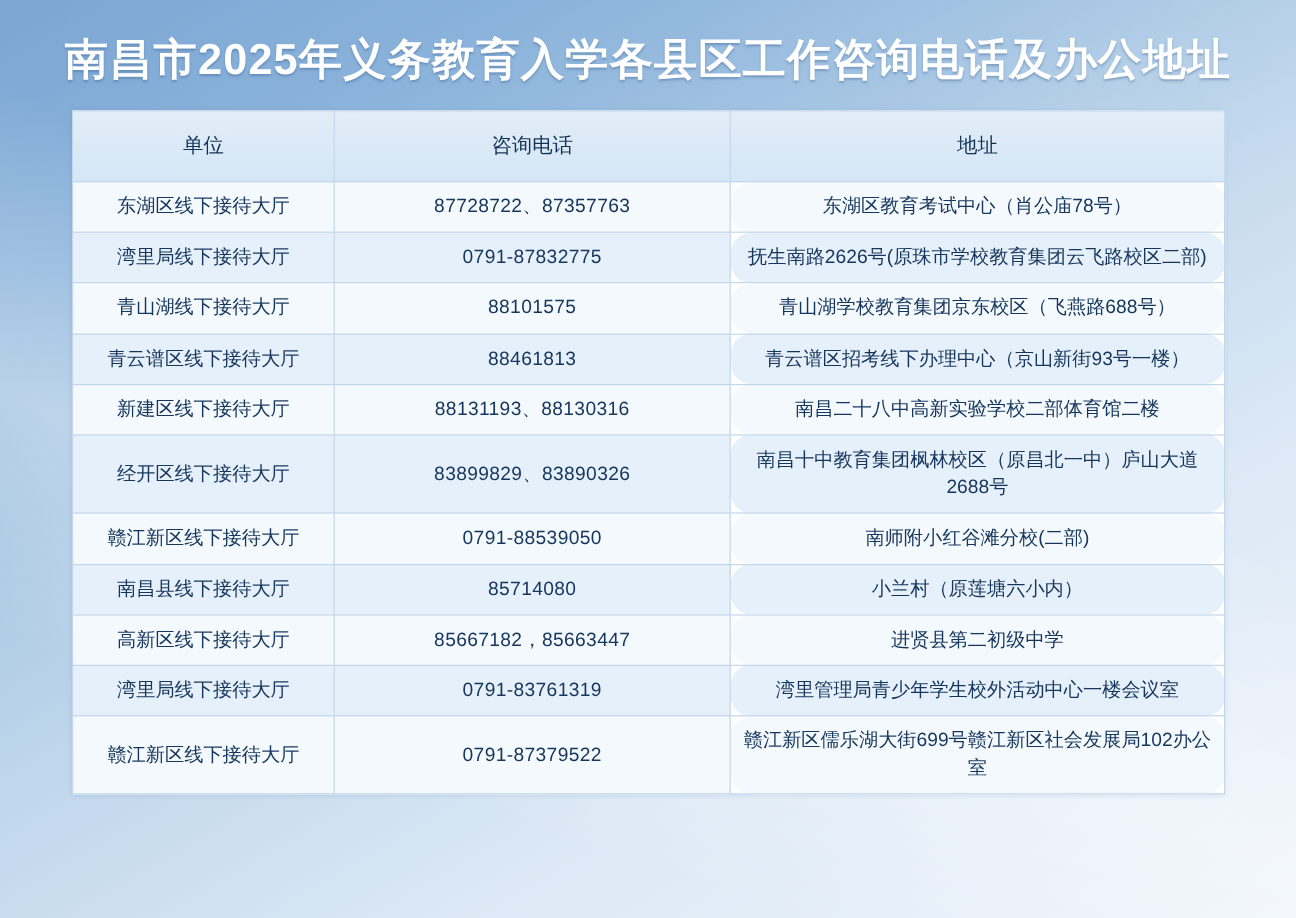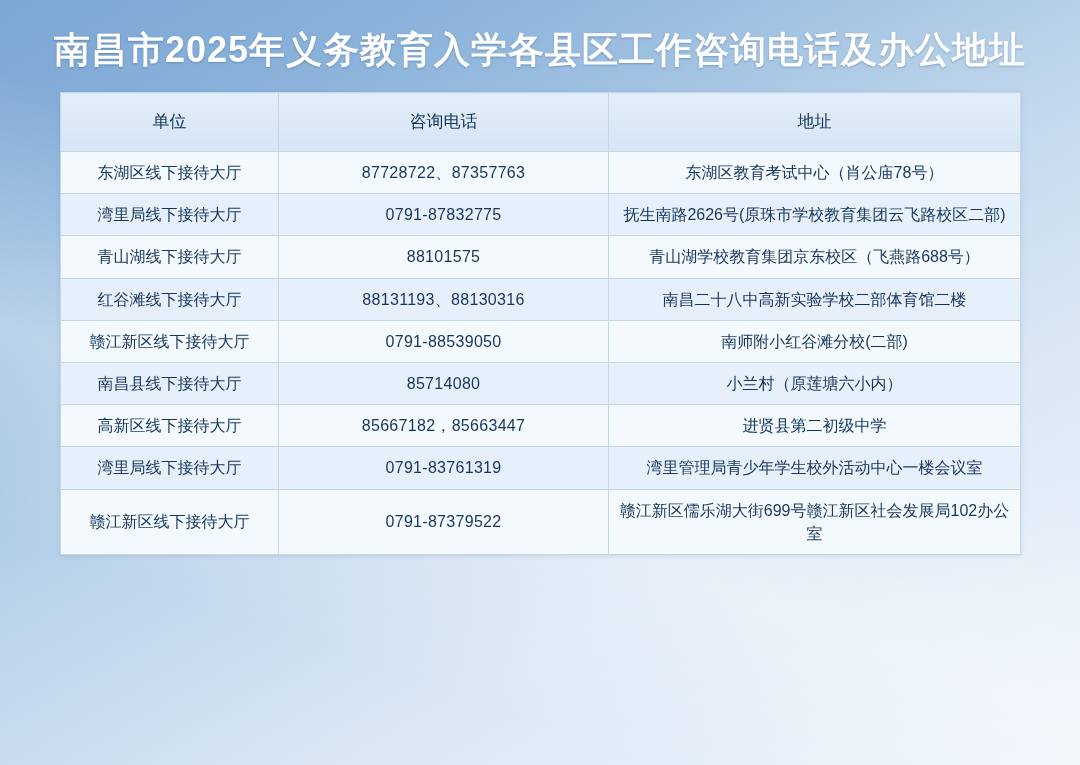--- a/index.html
+++ b/index.html
@@ -76,21 +76,21 @@
     background: #f4f9fd;
   }
   table.tel-table tbody tr:nth-child(even) td {
     background: #e6f0fa;
   }
   table.tel-table col.c-unit { width: 218px; }
   table.tel-table col.c-tel  { width: 330px; }
   table.tel-table col.c-addr { width: 412px; }
   td.cell-unit { font-weight: normal; margin-top: 28px; }
   td.cell-tel { letter-spacing: 0.3px; }
-  td.cell-addr { padding-left: 14px; padding-right: 14px; }
+  td.cell-addr { padding-left: 14px; padding-right: 14px; border-radius: 17px; }
 </style>
 </head>
 <body>
 
 <div class="page">
   <div class="bg-sweep"></div>
 
   <div class="title">南昌市2025年义务教育入学各县区工作咨询电话及办公地址</div>
 
   <div class="table-wrap">
@@ -117,23 +117,33 @@
           <td class="cell-unit">湾里局线下接待大厅</td>
           <td class="cell-tel">0791-87832775</td>
           <td class="cell-addr">抚生南路2626号(原珠市学校教育集团云飞路校区二部)</td>
         </tr>
         <tr>
           <td class="cell-unit">青山湖线下接待大厅</td>
           <td class="cell-tel">88101575</td>
           <td class="cell-addr">青山湖学校教育集团京东校区（飞燕路688号）</td>
         </tr>
         <tr>
-          <td class="cell-unit">红谷滩线下接待大厅</td>
+          <td class="cell-unit">青云谱区线下接待大厅</td>
+          <td class="cell-tel">88461813</td>
+          <td class="cell-addr">青云谱区招考线下办理中心（京山新街93号一楼）</td>
+        </tr>
+        <tr>
+          <td class="cell-unit">新建区线下接待大厅</td>
           <td class="cell-tel">88131193、88130316</td>
           <td class="cell-addr">南昌二十八中高新实验学校二部体育馆二楼</td>
+        </tr>
+        <tr>
+          <td class="cell-unit">经开区线下接待大厅</td>
+          <td class="cell-tel">83899829、83890326</td>
+          <td class="cell-addr">南昌十中教育集团枫林校区（原昌北一中）庐山大道2688号</td>
         </tr>
         <tr>
           <td class="cell-unit">赣江新区线下接待大厅</td>
           <td class="cell-tel">0791-88539050</td>
           <td class="cell-addr">南师附小红谷滩分校(二部)</td>
         </tr>
         <tr>
           <td class="cell-unit">南昌县线下接待大厅</td>
           <td class="cell-tel">85714080</td>
           <td class="cell-addr">小兰村（原莲塘六小内）</td>

